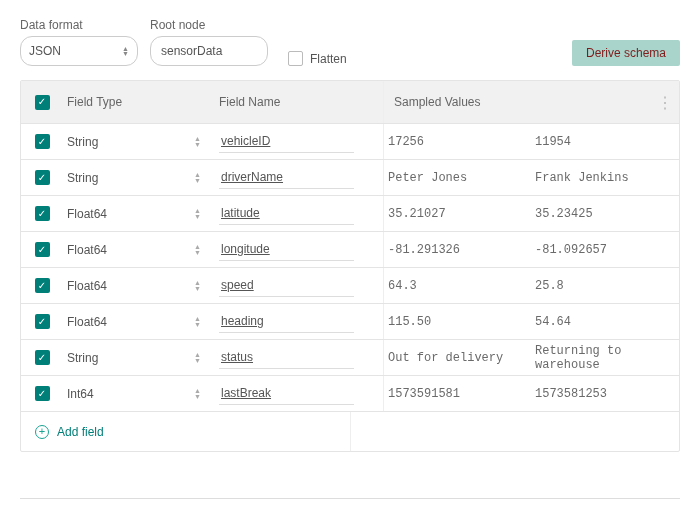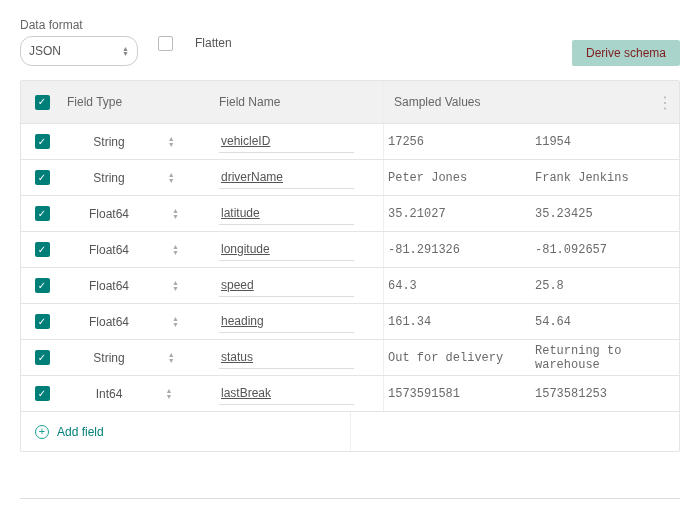--- a/index.html
+++ b/index.html
@@ -30,21 +30,21 @@
     position: relative;
   }
   .select-wrap { width: 118px; justify-content: space-between; }
   .text-input { width: 118px; }
   .text-input input {
     border: none; outline: none; font: inherit; width: 100%; color: #555;
   }
   .select-caret { color: #888; font-size: 10px; line-height: 1; }
   .select-caret::before { content: "▲"; display:block; font-size:7px; margin-bottom:-2px;}
   .select-caret::after { content: "▼"; display:block; font-size:7px; }
-  .flatten-group { display: flex; align-items: flex-start; gap: 22px; height: 30px; margin-left: 8px; }
+  .flatten-group { display: flex; align-items: flex-end; gap: 7px; height: 30px; margin-left: 8px; }
   .checkbox-empty {
     width: 15px; height: 15px;
     border: 1px solid #bbb;
     border-radius: 2px;
     background: #fff;
     display: inline-block;
   }
   .derive-btn {
     margin-left: auto;
     height: 26px;
@@ -80,21 +80,21 @@
   }
   .cell { padding: 0 4px; font-size: 12px; color: #555; }
   .check-cell { display:flex; justify-content:center; }
   .check-on {
     width: 15px; height: 15px;
     background: #007e78;
     border-radius: 2px;
     display:flex; align-items:center; justify-content:center;
     color:#fff; font-size:10px; line-height:1;
   }
-  .type-cell { display:flex; align-items:center; justify-content:center; padding-right: 14px; gap: 43px; }
+  .type-cell { display:flex; align-items:center; justify-content:space-between; padding-right: 14px; gap: 43px; }
   .type-caret { color:#aaa; font-size:9px; line-height:1; }
   .type-caret::before { content:"▲"; display:block; font-size:7px; margin-bottom:-1px; }
   .type-caret::after { content:"▼"; display:block; font-size:7px; }
   .name-inner {
     border-bottom: 1px solid #ddd;
     padding: 4px 2px;
     width: 135px;
     text-decoration: underline;
   }
   .sample-cell { font-family: "Consolas","Courier New",monospace; color:#6a6a6a; font-size:12px; }
@@ -126,20 +126,26 @@
 
 <div class="top-controls">
   <div class="field-group">
     <span class="field-label">Data format</span>
     <div class="select-wrap">
       <span>JSON</span>
       <span class="select-caret"></span>
     </div>
   </div>
 
+  <div class="field-group">
+    <span class="field-label">Root node</span>
+    <div class="text-input">
+      <input type="text" value="sensorData" style="">
+    </div>
+  </div>
 
   <div class="flatten-group">
     <span class="checkbox-empty"></span>
     <span>Flatten</span>
   </div>
 
   <button class="derive-btn">Derive schema</button>
 </div>
 
 <div class="table-wrap">
@@ -234,21 +240,21 @@
         <div class="cell check-cell">
           <span class="check-on">✓</span>
         </div>
         <div class="cell type-cell">
           <span>Float64</span>
           <span class="type-caret"></span>
         </div>
         <div class="cell">
           <div class="name-inner">heading</div>
         </div>
-        <div class="cell sample-cell sample-left">161.34</div>
+        <div class="cell sample-cell sample-left">115.50</div>
         <div class="cell sample-cell">54.64</div>
         <div class="cell"></div>
       </div>
       <div class="row">
         <div class="cell check-cell">
           <span class="check-on">✓</span>
         </div>
         <div class="cell type-cell">
           <span>String</span>
           <span class="type-caret"></span>

